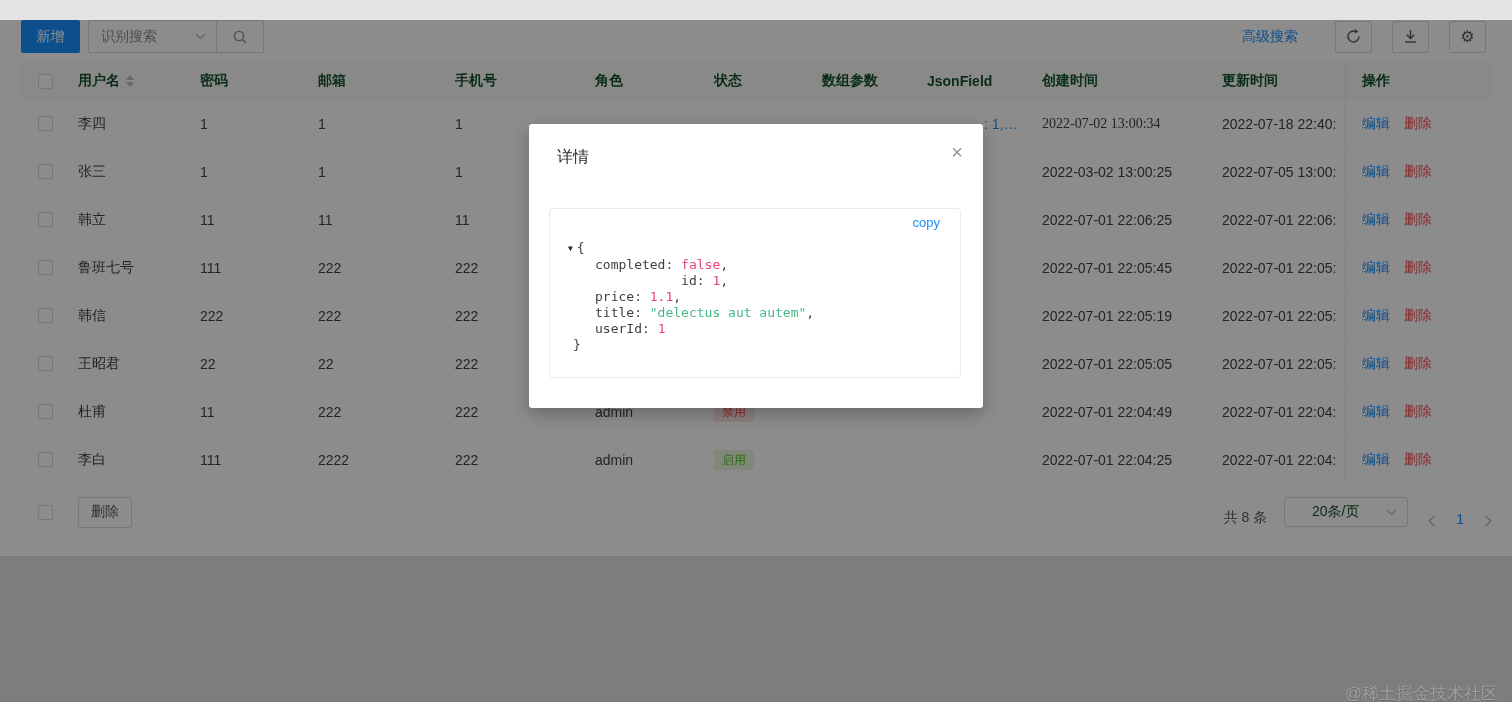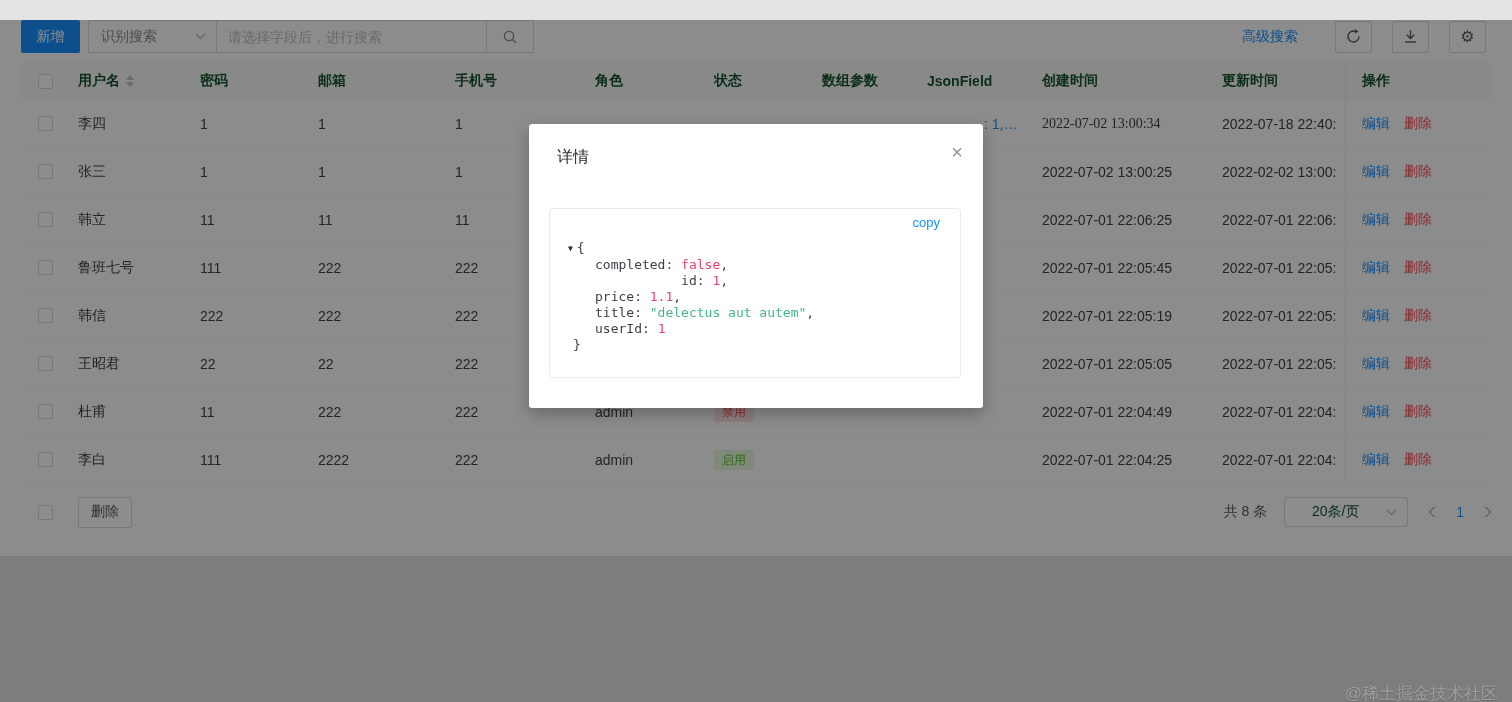--- a/index.html
+++ b/index.html
@@ -59,21 +59,21 @@
   .link-edit { color:var(--accent); font-size:14px; text-decoration:none; cursor:pointer; }
   .link-del { color:var(--danger); font-size:14px; text-decoration:none; margin-left:14px; cursor:pointer; }
   .jf-frag { color:var(--accent); padding-left:57px; cursor:pointer; }
 
   
   .table-footer { display:flex; align-items:center; margin:12px 20px 0 20px; height:32px; }
   .btn-default {
     margin-left:25px; height:31px; padding:0 12px; border:1px solid #d9d9d9; border-radius:2px;
     background:#fff; color:#595959; font-size:14px; cursor:pointer;
   }
-  .pagination { margin-left:auto; display:flex; align-items:center; font-size:14px; color:#595959; }
+  .pagination { margin-left:auto; display:flex; align-items:flex-end; font-size:14px; color:#595959; }
   .total { margin-right:17px; }
   .page-size {
     width:124px; height:30px; border:1px solid #d9d9d9; border-radius:2px; background:#fff;
     display:flex; align-items:center; cursor:pointer; padding:0 10px 0 0;
   }
   .page-size span { flex:1; text-align:center; color:#14532d; }
   .pg-arrow { margin-left:20px; color:#b8b8b8; display:flex; align-items:center; cursor:pointer; }
   .pg-num { margin-left:20px; color:var(--accent); cursor:pointer; }
   .pg-next { margin-left:20px; }
 
@@ -110,21 +110,20 @@
 
     <div class="toolbar">
       <button class="btn-primary">新增</button>
       <div class="search-group">
         <div class="fg-select">
           <span>识别搜索</span>
           <svg width="11" height="7" viewBox="0 0 11 7">
               <polyline points="1,1 5.5,5.5 10,1" fill="none" stroke="#bfbfbf" stroke-width="1.4"></polyline>
             </svg>
         </div>
-        <input class="search-input" placeholder="请选择字段后，进行搜索" style="">
         <button class="search-btn">
           <svg width="16" height="16" viewBox="0 0 16 16">
               <circle cx="7" cy="7" r="4.6" fill="none" stroke="#8c8c8c" stroke-width="1.4"></circle>
               <line x1="10.5" y1="10.5" x2="14" y2="14" stroke="#8c8c8c" stroke-width="1.4"></line>
             </svg>
         </button>
       </div>
       <div class="toolbar-right">
         <a class="adv-link">高级搜索</a>
         <button class="icon-btn">
@@ -193,22 +192,22 @@
               <span class="checkbox"></span>
             </div>
             <div class="td" style="width: 122px;">张三</div>
             <div class="td" style="width: 118px;">1</div>
             <div class="td" style="width: 137px;">1</div>
             <div class="td" style="width: 140px;">1</div>
             <div class="td" style="width: 119px;"></div>
             <div class="td" style="width: 108px;"></div>
             <div class="td" style="width: 105px;"></div>
             <div class="td" style="width: 115px;"></div>
-            <div class="td" style="width: 180px;">2022-07-02 13:00:25</div>
-            <div class="td" style="width: 123px;">2022-02-02 13:00:</div>
+            <div class="td" style="width: 180px;">2022-03-02 13:00:25</div>
+            <div class="td" style="width: 123px;">2022-07-05 13:00:</div>
             <div class="td col-action" style="width: 147px;">
               <a class="link-edit">编辑</a>
               <a class="link-del">删除</a>
             </div>
           </div>
           <div class="tr">
             <div class="td cb-cell" style="width: 58px;">
               <span class="checkbox"></span>
             </div>
             <div class="td" style="width: 122px;">韩立</div>

